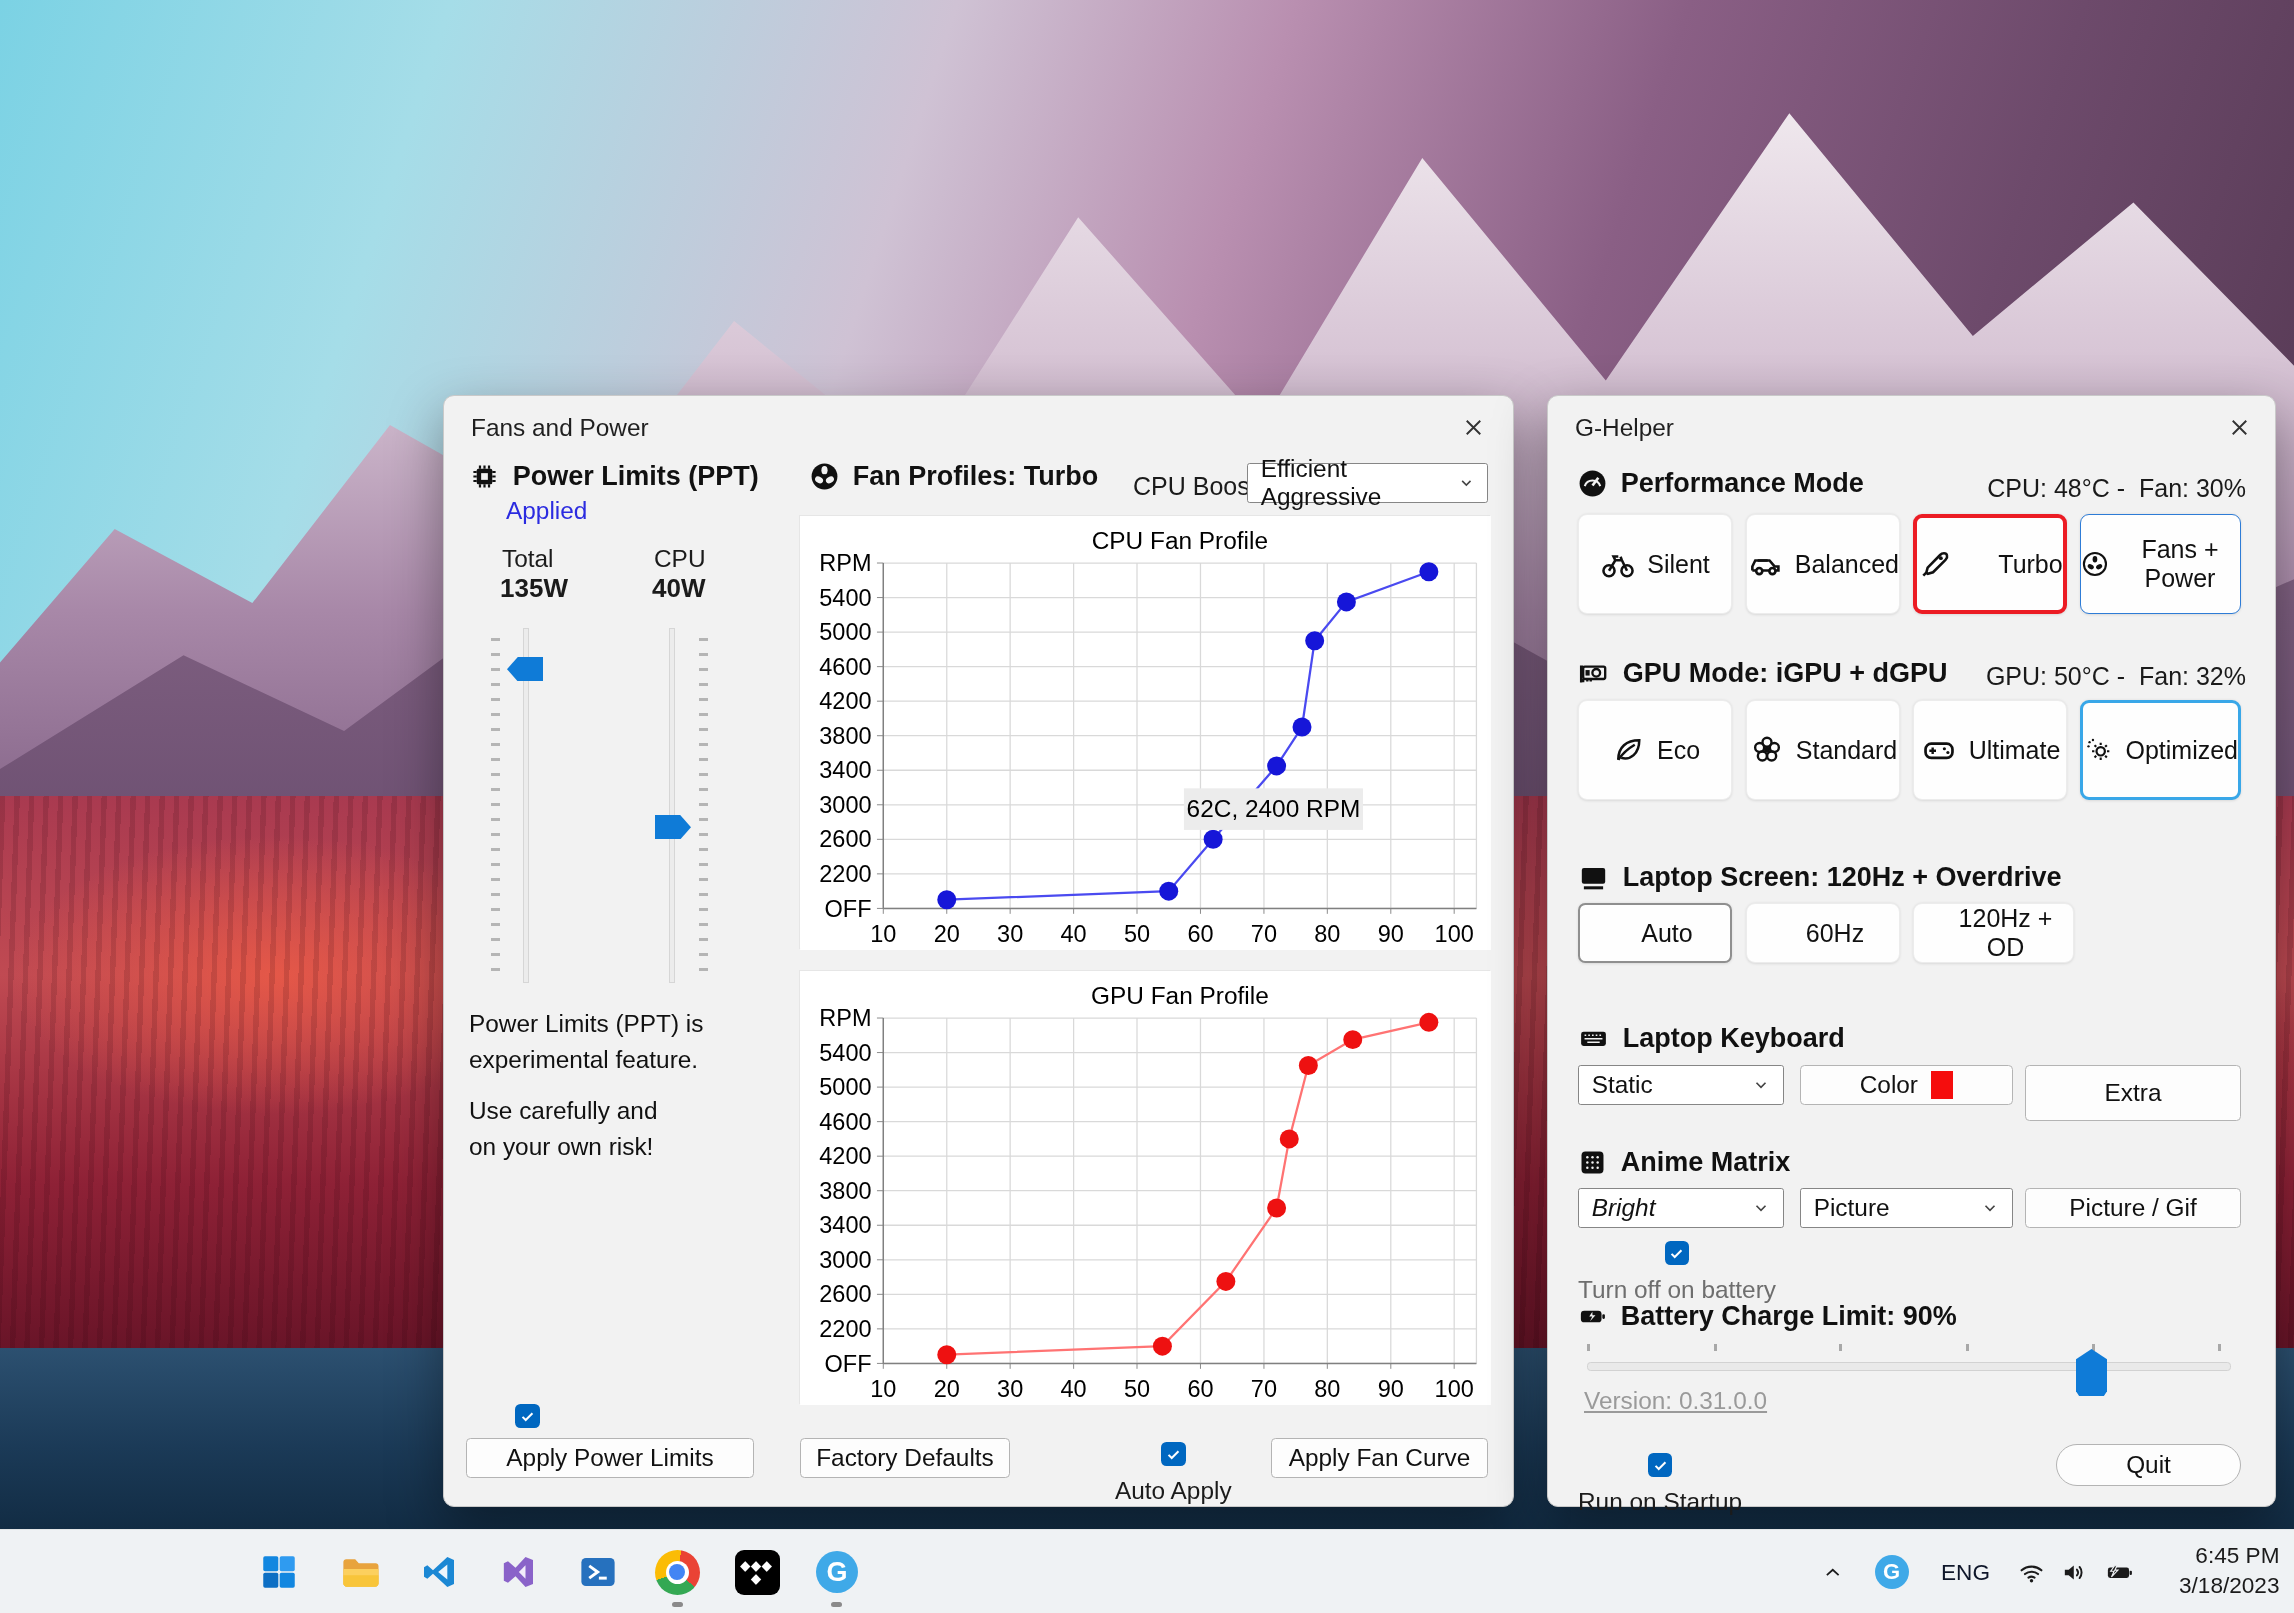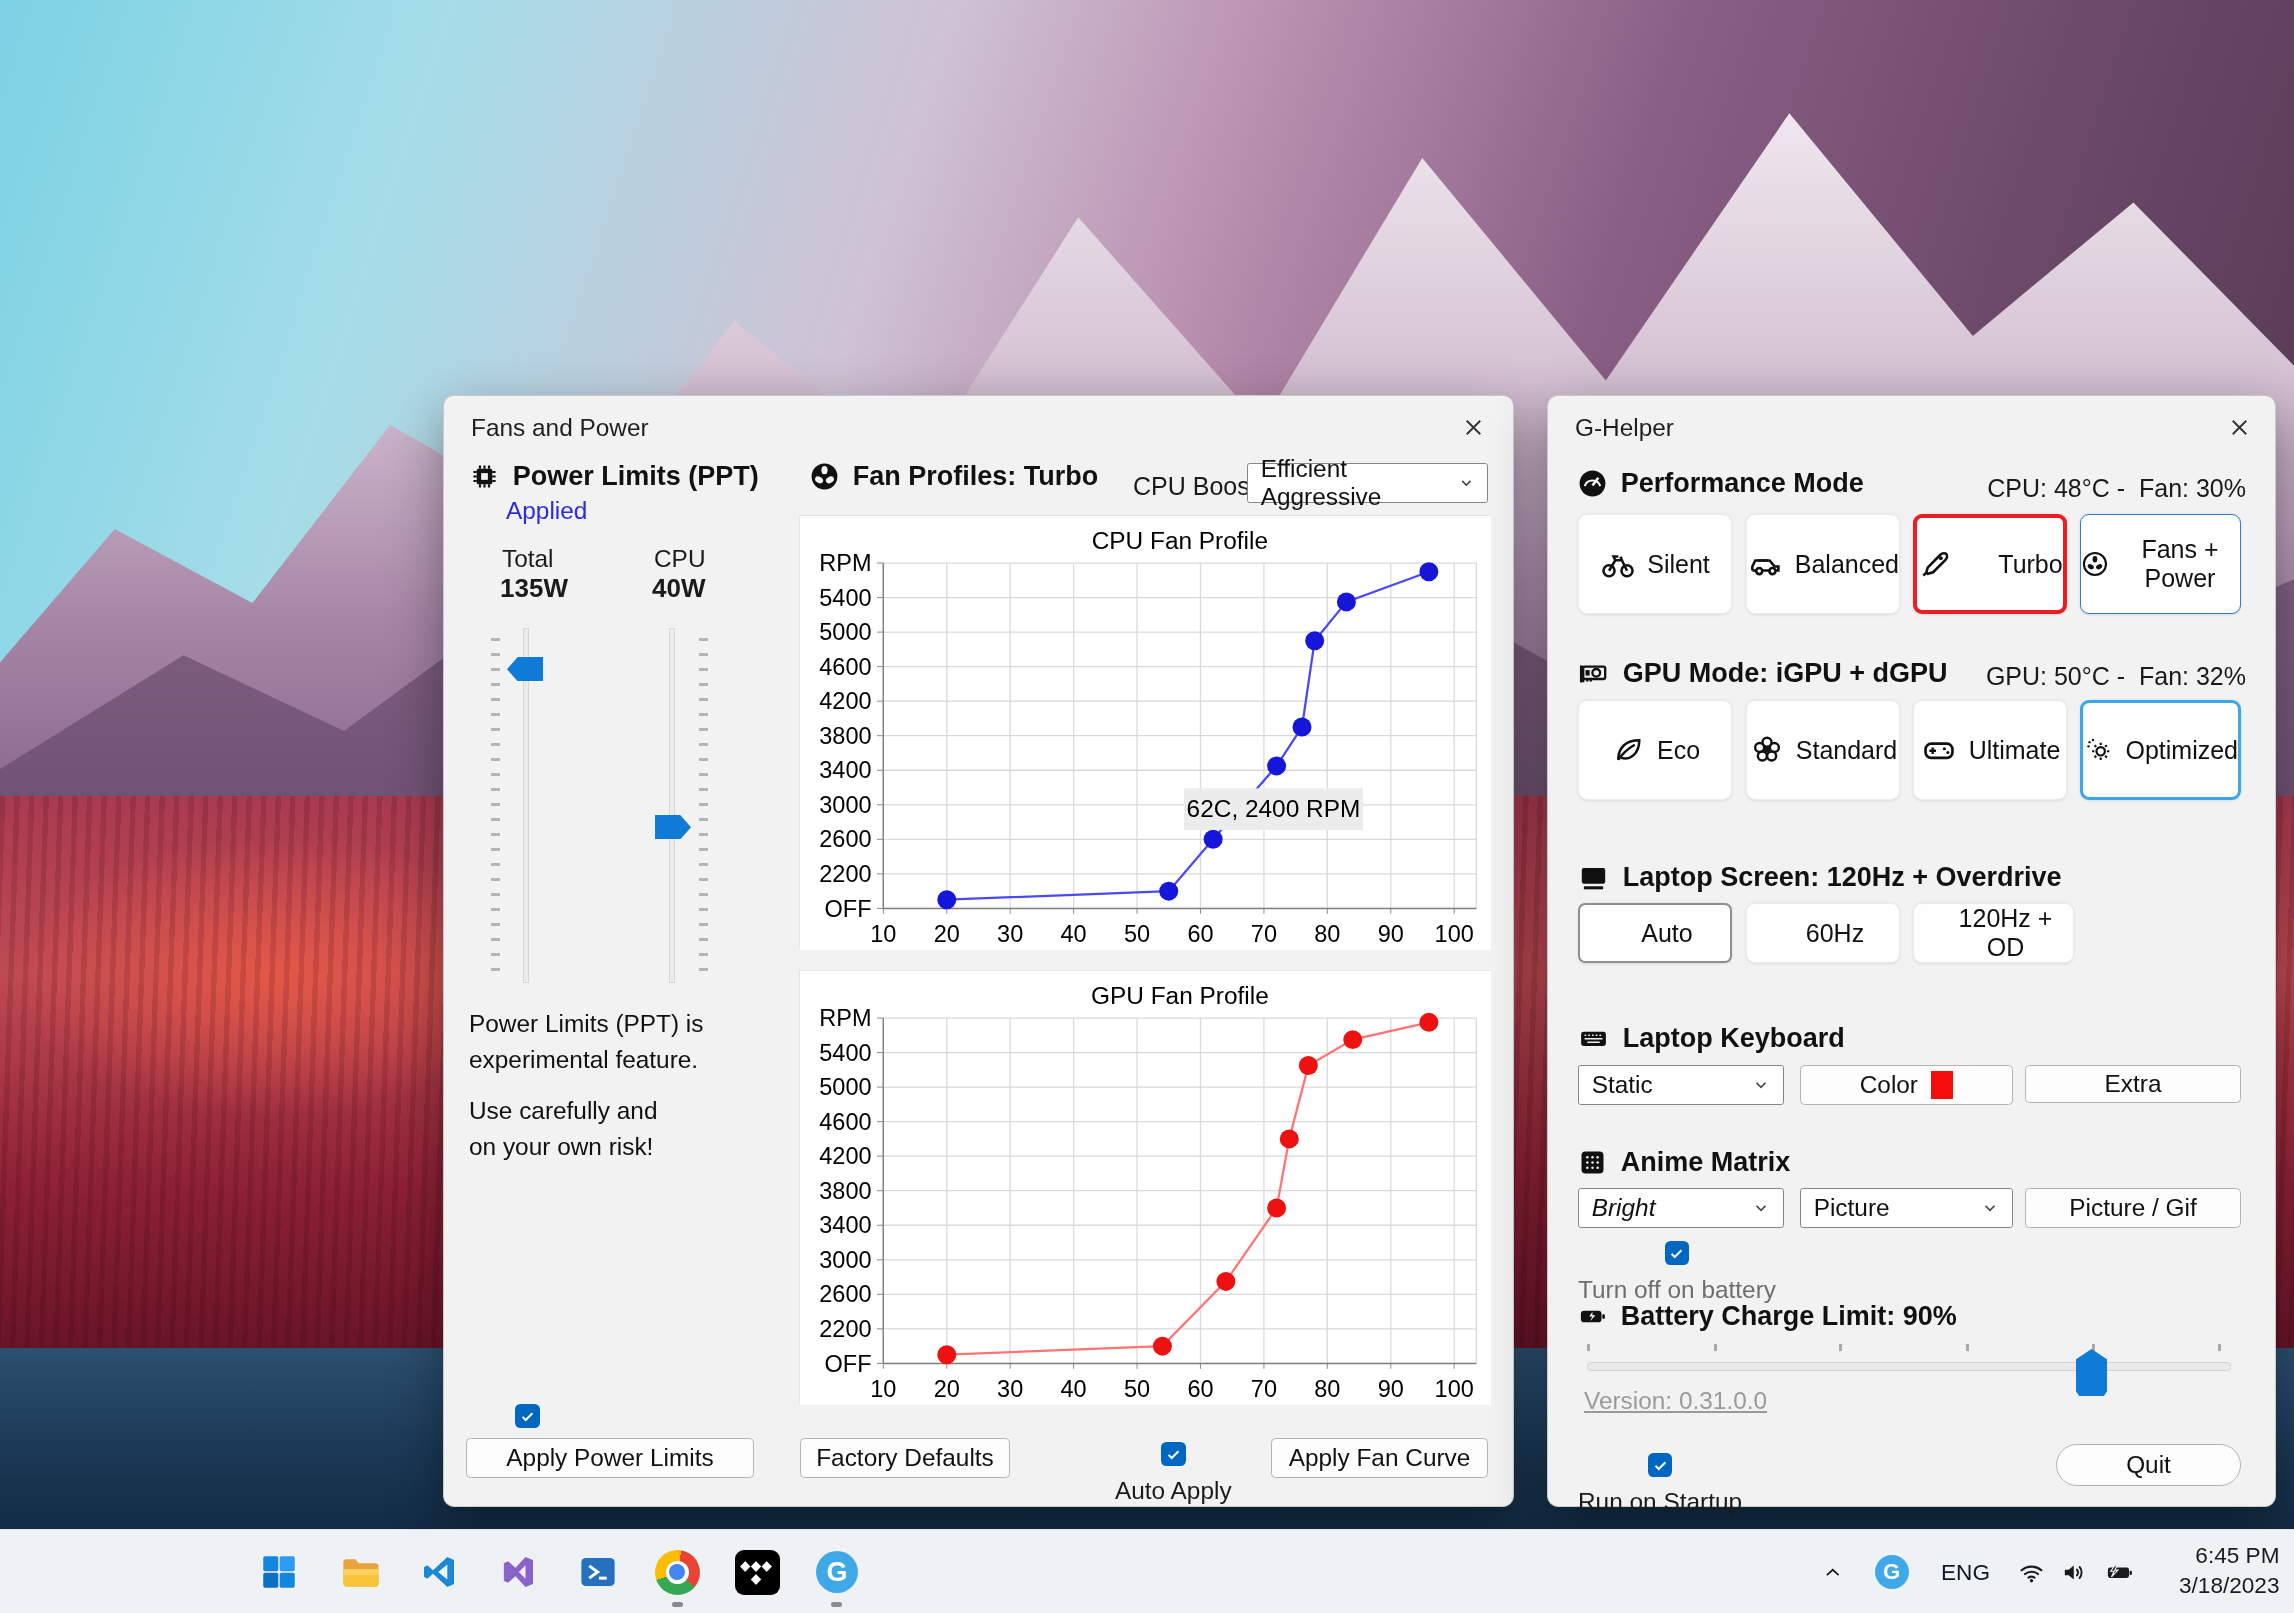--- a/index.html
+++ b/index.html
@@ -501,21 +501,21 @@
     <div class="dd" style="left:30px; top:669px; width:206px; height:40px;">
       <span>Static</span>
       <svg class="chev" width="18" height="18" viewBox="0 0 16 16">
         <path d="M4 6l4 4 4-4" stroke="#444" stroke-width="1.5" fill="none"></path>
         </svg>
     </div>
     <button class="btn" style="left:252px; top:669px; width:213px; height:40px; gap:12.7px;">
       <span>Color</span>
       <span style="width: 22.6px; height: 28px; display: inline-block; background: rgb(245, 13, 13);"></span>
     </button>
-    <button class="btn" style="left:477px; top:669px; width:216px; height:38px;">Extra</button>
+    <button class="btn" style="left:477px; top:669px; width:216px; height:56px;">Extra</button>
 
     <div class="hdr" style="left:29px; top:751px;">
       <svg width="31" height="31" viewBox="0 0 24 24">
         <rect x="3.5" y="3.5" width="17" height="17" rx="3" fill="#111"></rect>
         <g fill="#f2f2f2">
           <circle cx="8" cy="8" r=".95"></circle>
             <circle cx="12" cy="8" r=".95"></circle>
             <circle cx="16" cy="8" r=".95"></circle>
           <circle cx="8" cy="12" r=".95"></circle>
             <circle cx="12" cy="12" r=".95"></circle>

